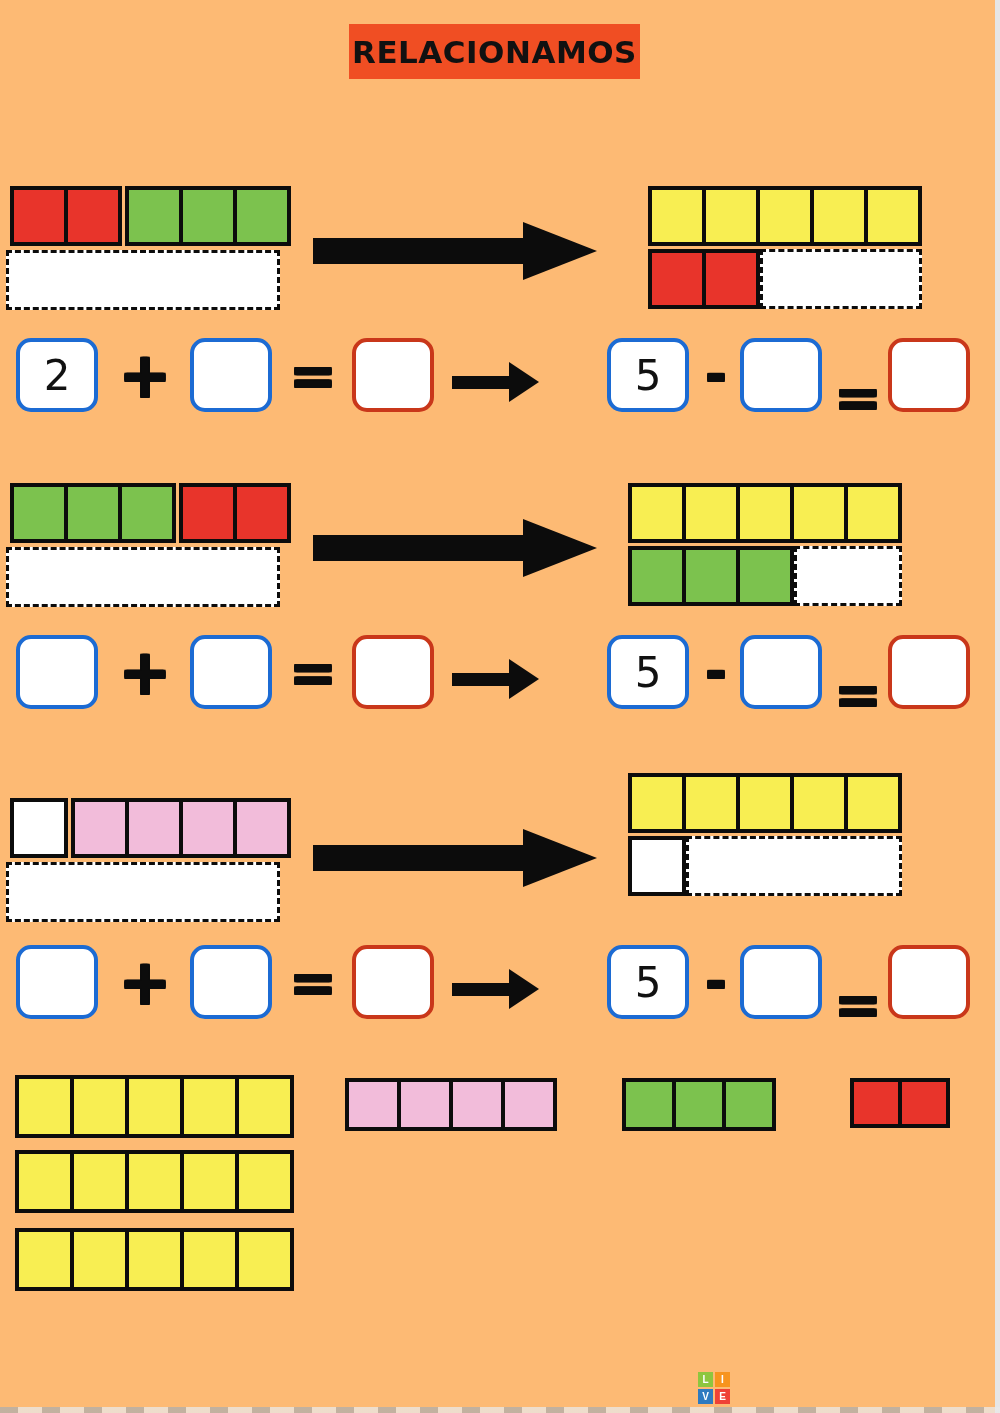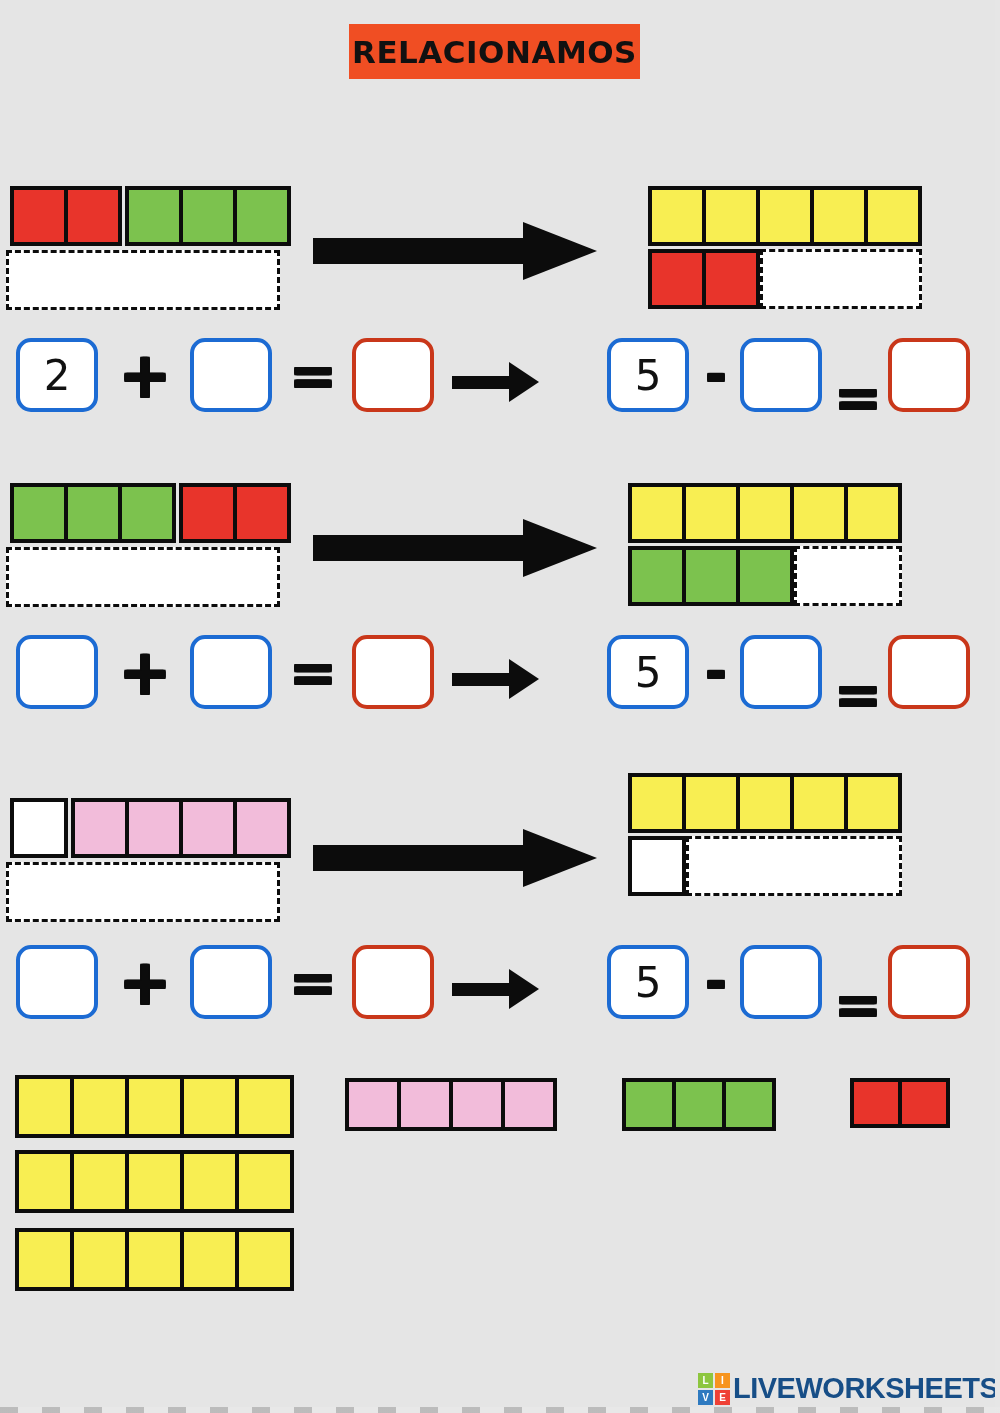--- a/index.html
+++ b/index.html
@@ -1,17 +1,17 @@
 <!DOCTYPE html>
 <html style="--banner: #F04E23; --red: #E8342B; --green: #7CC24E; --yellow: #F8EE52; --pink: #F2BCDA; --white: #FFFFFF; --blue_border: #1C6BD3; --red_border: #C9371A; --logo_navy: #174E87;"><head>
 <meta charset="utf-8">
 <style>
   html,body{margin:0;padding:0;background:#fff;}
   .page{
-    position:relative;width:1000px;height:1413px;background:#e5e5e5;overflow:hidden;
+    position:relative;width:1000px;height:1413px;background:#fdba74;overflow:hidden;
     font-family:"Liberation Sans",sans-serif;
   }
   
   .title-banner{
     position:absolute;left:349px;top:24px;width:291px;height:55px;
     background:var(--banner,#F04E23);
     display:flex;align-items:center;justify-content:center;
   }
   .title-banner span{
     font-family:"DejaVu Sans",sans-serif;font-weight:bold;font-size:31px;color:#111;
@@ -324,18 +324,17 @@
       <div class="cell" style="background: rgb(248, 238, 82);"></div>
     </div>
 
   <div class="logo">
     <div class="logo-grid">
         <span class="tile" style="background: rgb(141, 198, 63);">L</span>
         <span class="tile" style="background: rgb(247, 148, 30);">I</span>
         <span class="tile" style="background: rgb(46, 122, 192);">V</span>
         <span class="tile" style="background: rgb(239, 65, 54);">E</span>
       </div>
-    <span class="logo-text">LIVEWORKSHEETS</span>
   </div>
 
   <div class="edge-right"></div>
   <div class="edge-bottom"></div>
 </div>
 
 </body></html>

